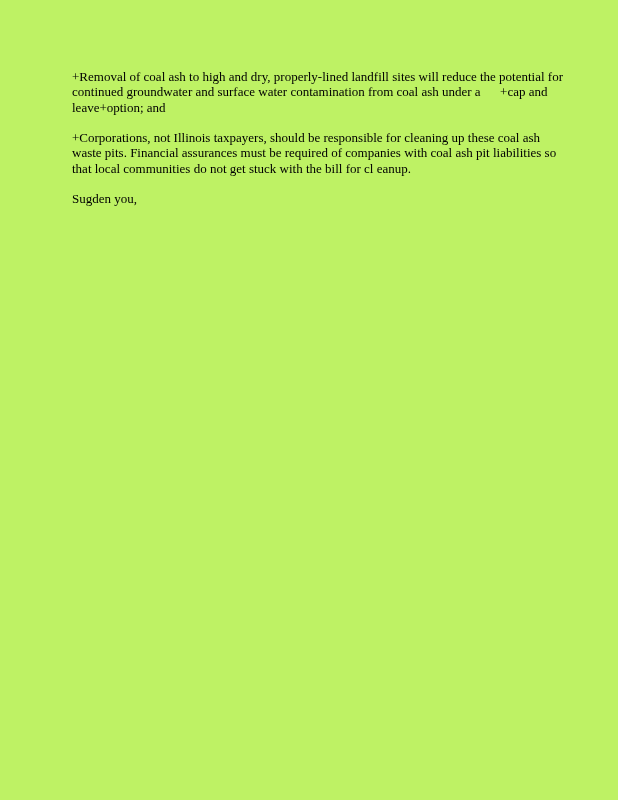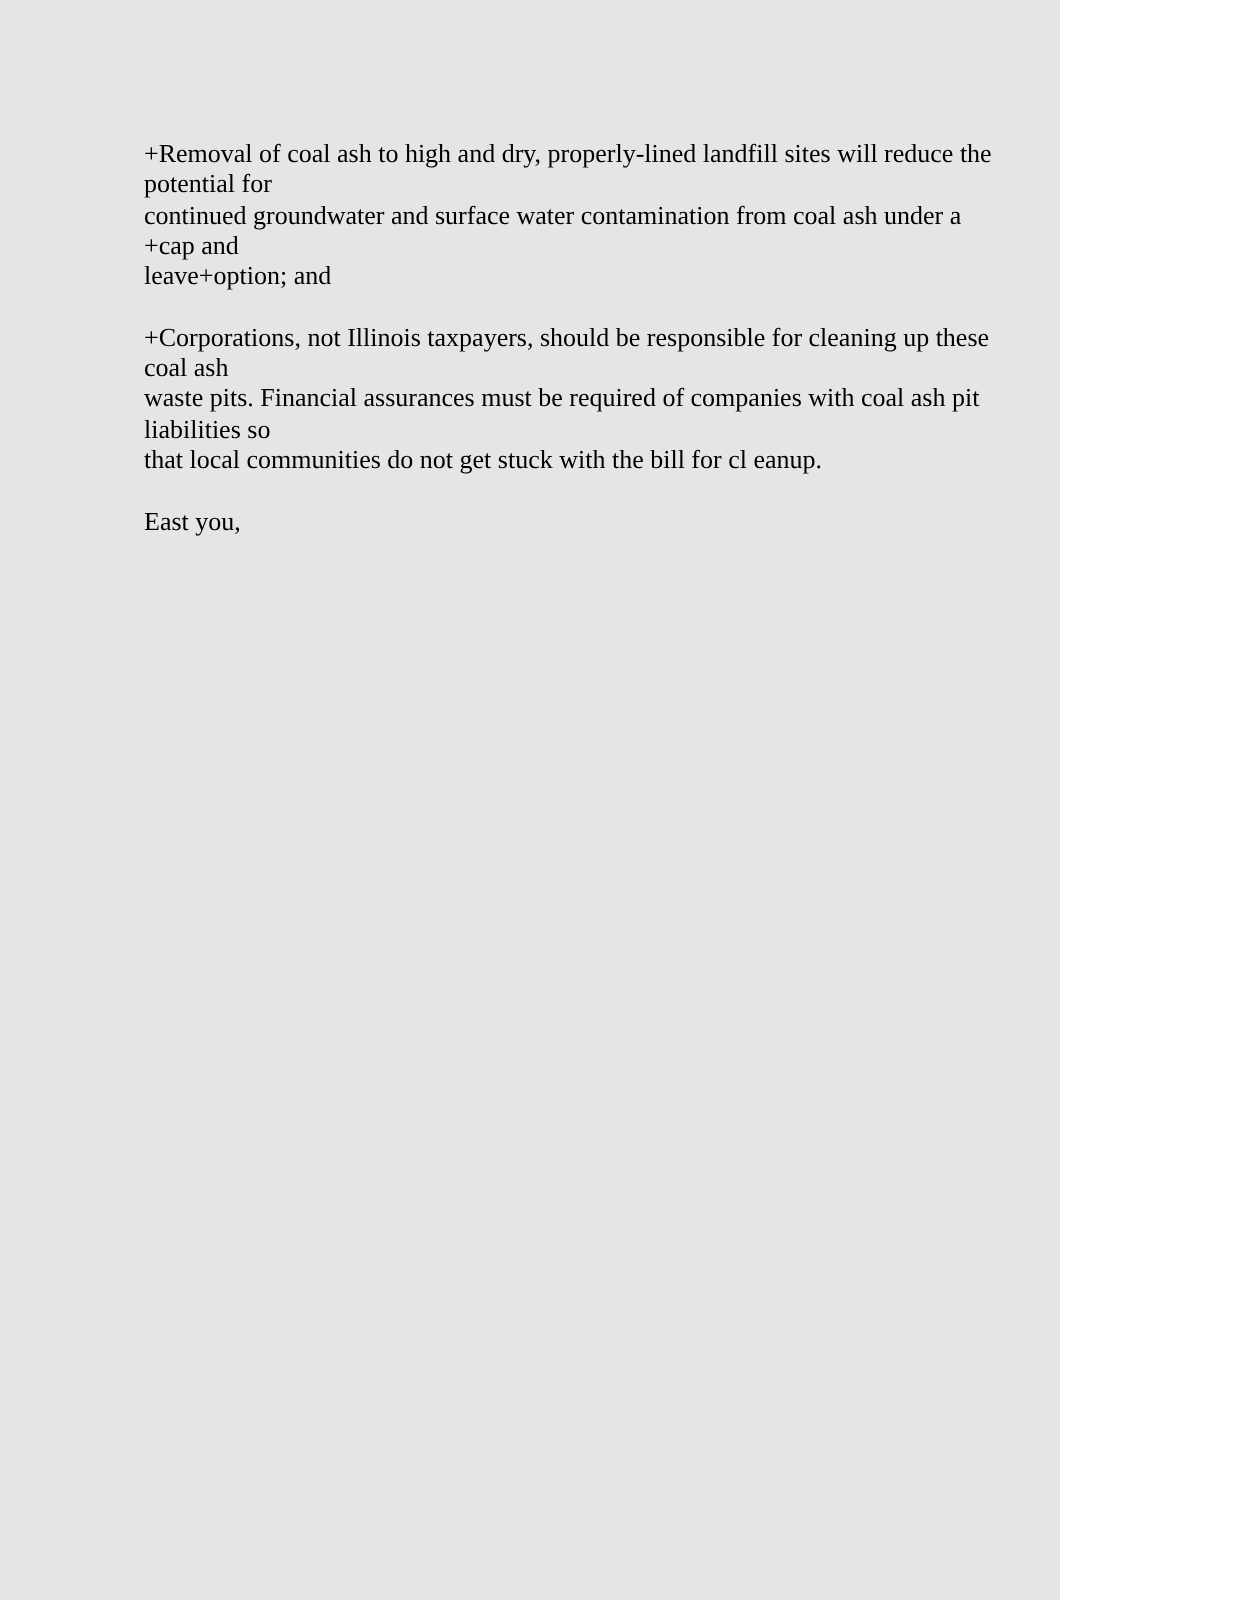--- a/index.html
+++ b/index.html
@@ -2,23 +2,23 @@
 <html><head>
 <meta charset="utf-8">
 <style>
   html, body {
     margin: 0;
     padding: 0;
     background: #ffffff;
   }
   .page {
     position: relative;
-    width: 530px;
+    width: 618px;
     height: 800px;
-    background: #e5e5e5;
+    background: #bef264;
     overflow: hidden;
     box-sizing: border-box;
     padding: 69px 26px 0 72px;
   }
   .body-text {
     font-family: "Liberation Serif", "DejaVu Serif", serif;
     font-size: 13px;
     line-height: 15.3px;
     color: #000000;
     white-space: pre-wrap;
@@ -28,14 +28,14 @@
 </head>
 <body>
 
 <div class="page">
   <div class="body-text">+Removal of coal ash to high and dry, properly-lined landfill sites will reduce the potential for
 continued groundwater and surface water contamination from coal ash under a      +cap and
 leave+option; and</div>
   <div class="body-text">+Corporations, not Illinois taxpayers, should be responsible for cleaning up these coal ash
 waste pits. Financial assurances must be required of companies with coal ash pit liabilities so
 that local communities do not get stuck with the bill for cl eanup.</div>
-  <div class="body-text">East you,</div>
+  <div class="body-text">Sugden you,</div>
 </div>
 
 </body></html>

